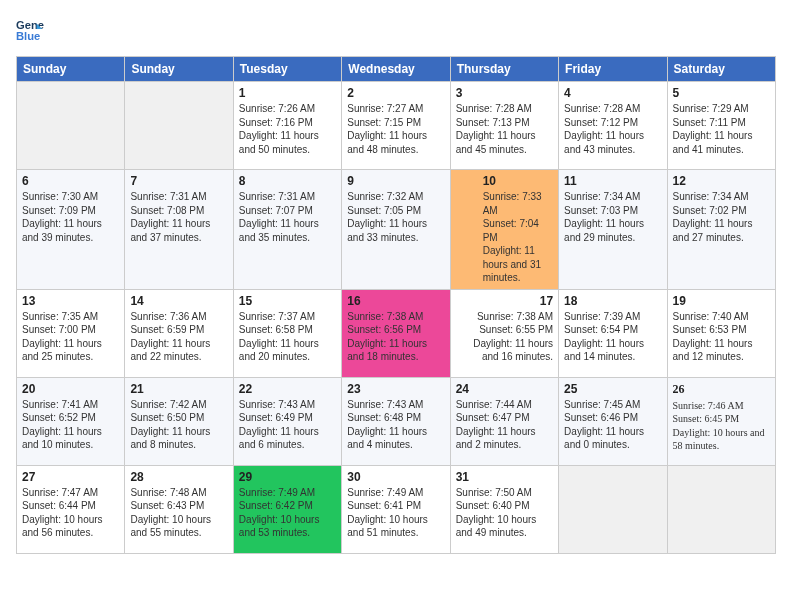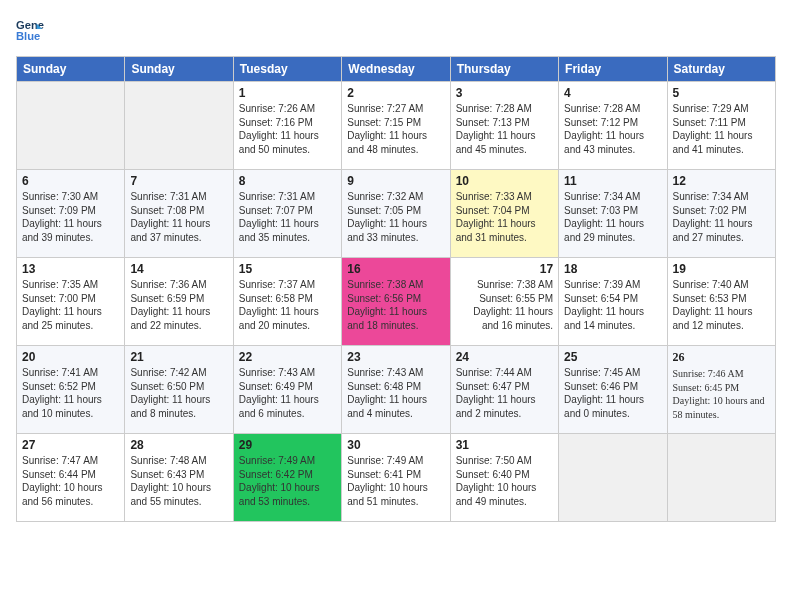--- a/index.html
+++ b/index.html
@@ -158,21 +158,21 @@
           <div class="cell-text">Sunrise: 7:31 AM<br>Sunset: 7:08 PM<br>Daylight: 11 hours and 37 minutes.</div>
         </td>
         <td style="background: rgb(245, 247, 251);">
           <span class="day-num">8</span>
           <div class="cell-text">Sunrise: 7:31 AM<br>Sunset: 7:07 PM<br>Daylight: 11 hours and 35 minutes.</div>
         </td>
         <td style="background: rgb(245, 247, 251);">
           <span class="day-num">9</span>
           <div class="cell-text">Sunrise: 7:32 AM<br>Sunset: 7:05 PM<br>Daylight: 11 hours and 33 minutes.</div>
         </td>
-        <td style="background: #fef9c3;">
+        <td style="background: #fdba74; padding-left: 32px;">
           <span class="day-num">10</span>
           <div class="cell-text">Sunrise: 7:33 AM<br>Sunset: 7:04 PM<br>Daylight: 11 hours and 31 minutes.</div>
         </td>
         <td style="background: rgb(245, 247, 251);">
           <span class="day-num">11</span>
           <div class="cell-text">Sunrise: 7:34 AM<br>Sunset: 7:03 PM<br>Daylight: 11 hours and 29 minutes.</div>
         </td>
         <td style="background: rgb(245, 247, 251);">
           <span class="day-num">12</span>
           <div class="cell-text">Sunrise: 7:34 AM<br>Sunset: 7:02 PM<br>Daylight: 11 hours and 27 minutes.</div>

